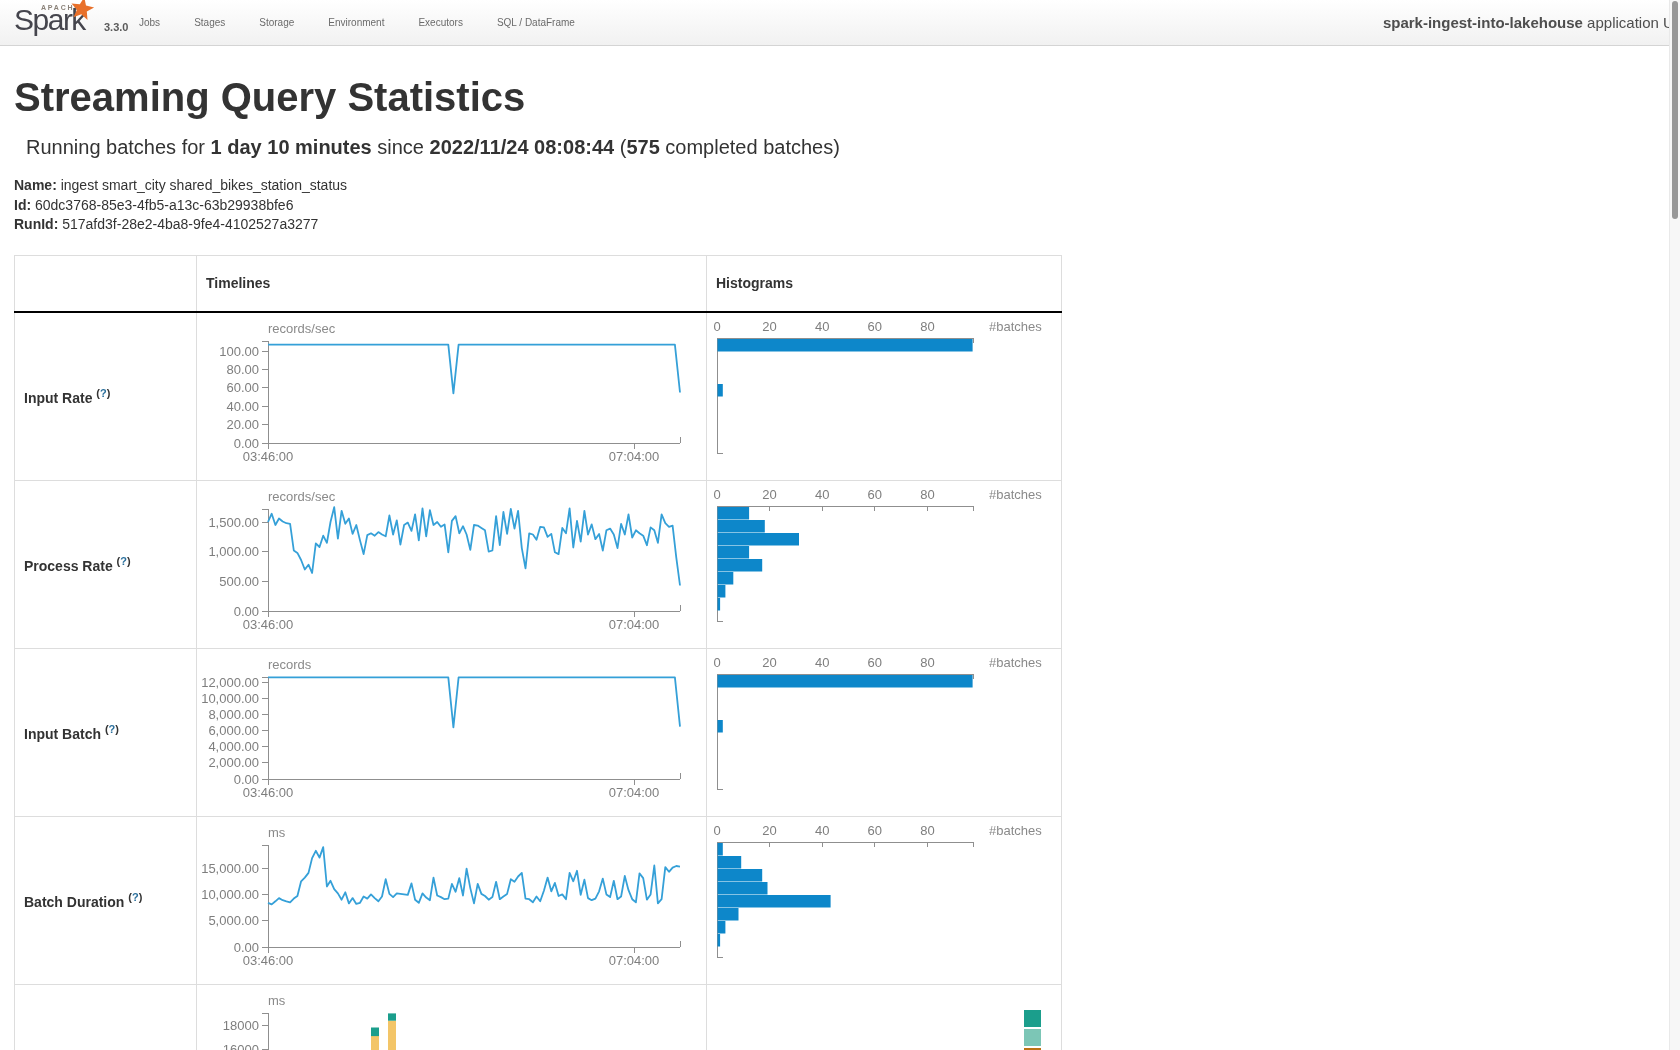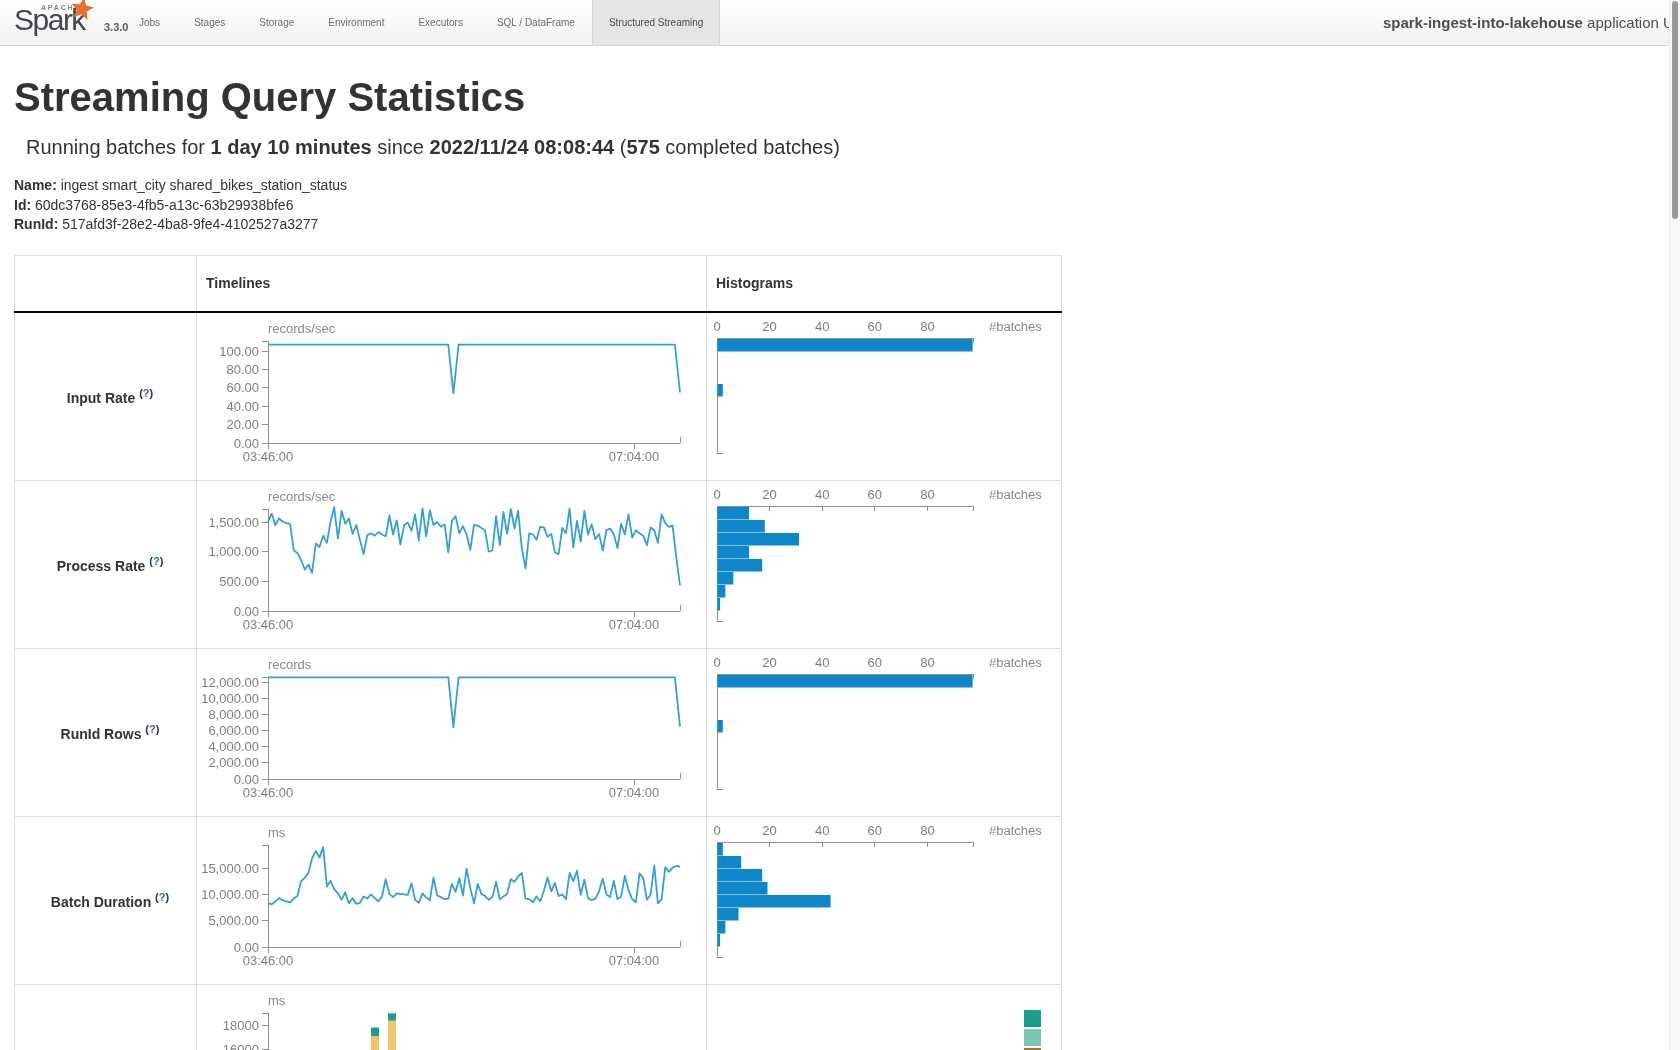--- a/index.html
+++ b/index.html
@@ -22,21 +22,21 @@
   
   main{padding:0 14px}
   h2.title{margin:29px 0 16px;font-size:40px;font-weight:bold;color:#333}
   .running{margin:12px;font-size:20px}
   .meta{margin:17px 0 0;font-size:14px;line-height:19.5px}
   
   table.stats{border-collapse:collapse;margin-top:20px;table-layout:fixed}
   .stats th,.stats td{border:1px solid #ddd;padding:0}
   .stats thead th{height:55px;vertical-align:middle;text-align:left;padding-left:9px;
     font-size:14px;color:#333;font-weight:bold;border-bottom:2px solid #000000}
-  .stats tbody th{text-align:center;padding-left:9px;font-size:14px;font-weight:bold;color:#333;vertical-align:middle}
+  .stats tbody th{text-align:left;padding-left:9px;font-size:14px;font-weight:bold;color:#333;vertical-align:middle}
   .stats tbody td{vertical-align:top}
   sup.help{font-size:11px;font-weight:bold;color:#333}
   sup.help .q{color:#2a6f9c}
   svg{display:block}
   svg text{font-family:"Liberation Sans",sans-serif}
   .tick{font-size:13px;fill:#7e7e7e}
   .unitlbl{font-size:13px;fill:#8a8a8a}
   
   .scroll-track{position:fixed;top:0;right:0;width:10px;height:1050px;background:#f7f7f7;
     border-left:1px solid #e9e9e9;z-index:5}
@@ -65,23 +65,20 @@
         <a href="#">Storage</a>
       </li>
       <li>
         <a href="#">Environment</a>
       </li>
       <li>
         <a href="#">Executors</a>
       </li>
       <li>
         <a href="#">SQL / DataFrame</a>
-      </li>
-      <li class="active">
-        <a href="#">Structured Streaming</a>
       </li>
     </ul>
   <div class="apptitle">
     <span class="b">spark-ingest-into-lakehouse</span><span> application UI</span>
   </div>
 </nav>
 
 <main>
   <h2 class="title">Streaming Query Statistics</h2>
 
@@ -203,21 +200,21 @@
               <rect x="10.5" y="52" width="81.5" height="12.5" fill="#0d87ca"></rect>
               <rect x="10.5" y="65" width="31.6" height="12.5" fill="#0d87ca"></rect>
               <rect x="10.5" y="78" width="44.7" height="12.5" fill="#0d87ca"></rect>
               <rect x="10.5" y="91" width="15.8" height="12.5" fill="#0d87ca"></rect>
               <rect x="10.5" y="104" width="7.9" height="12.5" fill="#0d87ca"></rect>
               <rect x="10.5" y="117" width="2.6" height="12.5" fill="#0d87ca"></rect>
             </svg>
           </td>
         </tr>
         <tr>
-          <th><span>RunId Rows</span> <sup class="help">(<span class="q">?</span>)</sup></th>
+          <th><span>Input Batch</span> <sup class="help">(<span class="q">?</span>)</sup></th>
           <td>
             <svg width="509" height="167">
               <text x="71" y="20" class="unitlbl">records</text>
               <line x1="71" y1="28" x2="71" y2="130" stroke="#8f8f8f" shape-rendering="crispEdges"></line>
               <line x1="65" y1="28" x2="71" y2="28" stroke="#8f8f8f" shape-rendering="crispEdges"></line>
               <line x1="65" y1="33.2" x2="71" y2="33.2" stroke="#8f8f8f" shape-rendering="crispEdges"></line>
               <text x="62" y="37.7" text-anchor="end" class="tick">12,000.00</text>
               <line x1="65" y1="49.4" x2="71" y2="49.4" stroke="#8f8f8f" shape-rendering="crispEdges"></line>
               <text x="62" y="53.9" text-anchor="end" class="tick">10,000.00</text>
               <line x1="65" y1="65.5" x2="71" y2="65.5" stroke="#8f8f8f" shape-rendering="crispEdges"></line>

